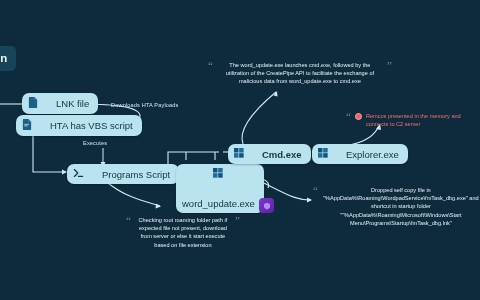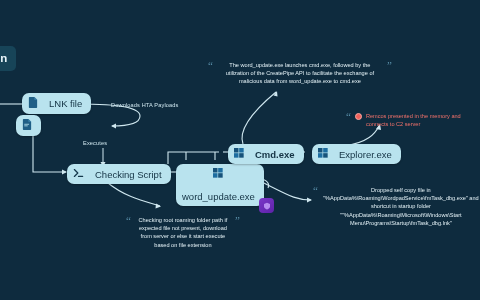--- a/index.html
+++ b/index.html
@@ -42,21 +42,21 @@
     border-radius: 5px;
     white-space: nowrap;
     z-index: 4;
   }
 
   
   .node {
     position: absolute;
     display: flex;
     align-items: center;
-    gap: 11px;
+    gap: 18px;
     background: #b9e3ee;
     color: #143344;
     border-radius: 7px;
     padding: 4px 9px 4px 6px;
     font-size: 9.5px;
     white-space: nowrap;
     box-shadow: 0 1px 2px rgba(0,0,0,.25);
     z-index: 3;
   }
   .node .nlabel { line-height: 11px; }
@@ -180,30 +180,31 @@
 
   <div class="node" style="left:16px; top:115px;">
     <span class="ico">
       <svg width="10" height="11" viewBox="0 0 14 16">
         <path d="M2 0h7l4 4v11a1 1 0 0 1-1 1H2a1 1 0 0 1-1-1V1a1 1 0 0 1 1-1z" fill="#1f5f86"></path>
         <path d="M9 0l4 4H9z" fill="#3e86ae"></path>
         <rect x="3" y="7" width="7" height="1.2" fill="#b9e3ee"></rect>
         <rect x="3" y="9.4" width="5" height="1.2" fill="#b9e3ee"></rect>
       </svg>
     </span>
+    <span class="nlabel">HTA has VBS script</span>
   </div>
 
   <div class="node" style="left:67px; top:164px;">
     <span class="ico">
       <svg width="11" height="10" viewBox="0 0 16 14">
         <path d="M2 2 L7 7 L2 12" stroke="#14384c" stroke-width="1.8" fill="none" stroke-linecap="round" stroke-linejoin="round"></path>
         <path d="M8 12 L14 12" stroke="#14384c" stroke-width="1.8" stroke-linecap="round"></path>
       </svg>
     </span>
-    <span class="nlabel">Checking Script</span>
+    <span class="nlabel">Programs Script</span>
   </div>
 
   <div class="node" style="left:176px; top:164px;flex-direction:column;">
     <span class="ico">
       <svg width="10" height="10" viewBox="0 0 12 12">
         <rect x="0" y="0" width="5.4" height="5.4" fill="#16527a"></rect>
         <rect x="6.2" y="0" width="5.4" height="5.4" fill="#1d6da0"></rect>
         <rect x="0" y="6.2" width="5.4" height="5.4" fill="#1d6da0"></rect>
         <rect x="6.2" y="6.2" width="5.4" height="5.4" fill="#16527a"></rect>
       </svg>

